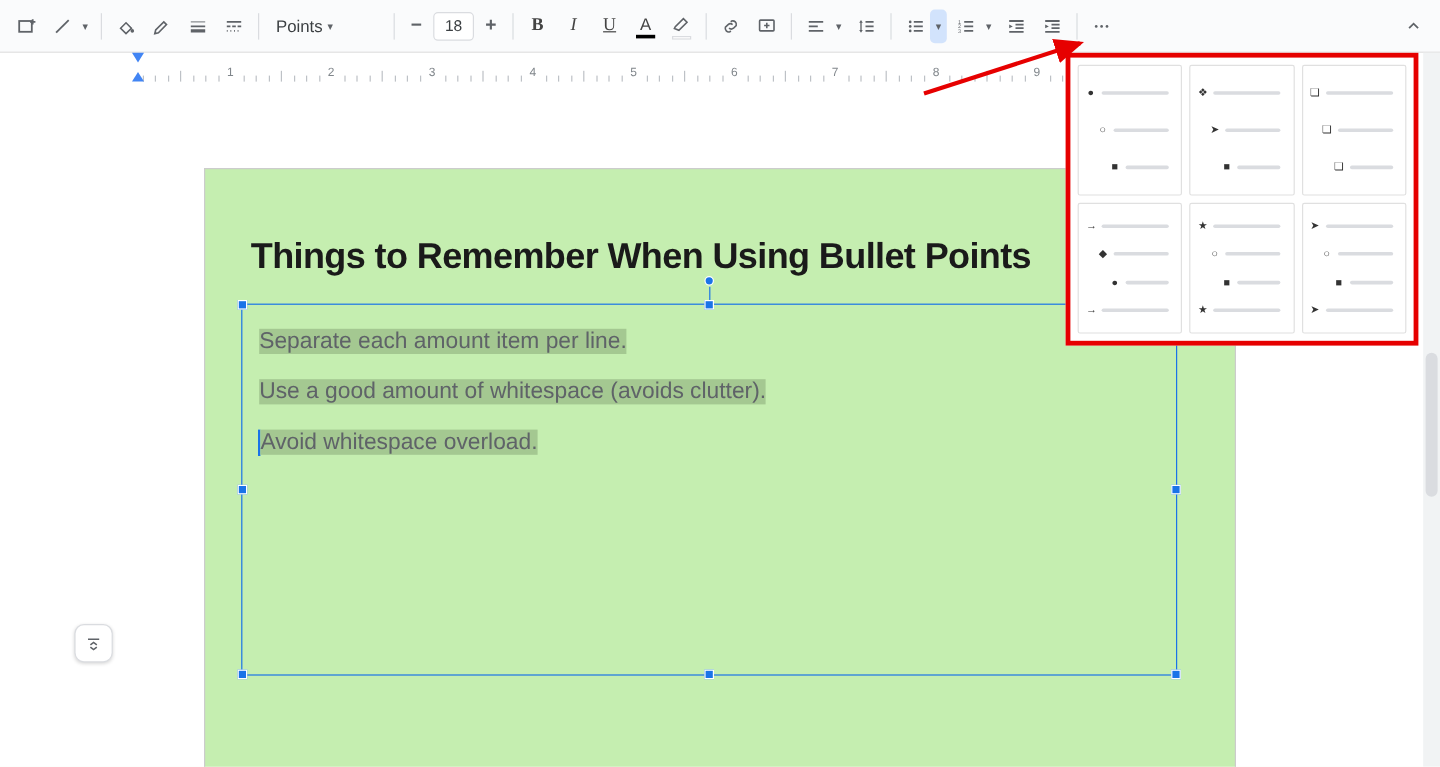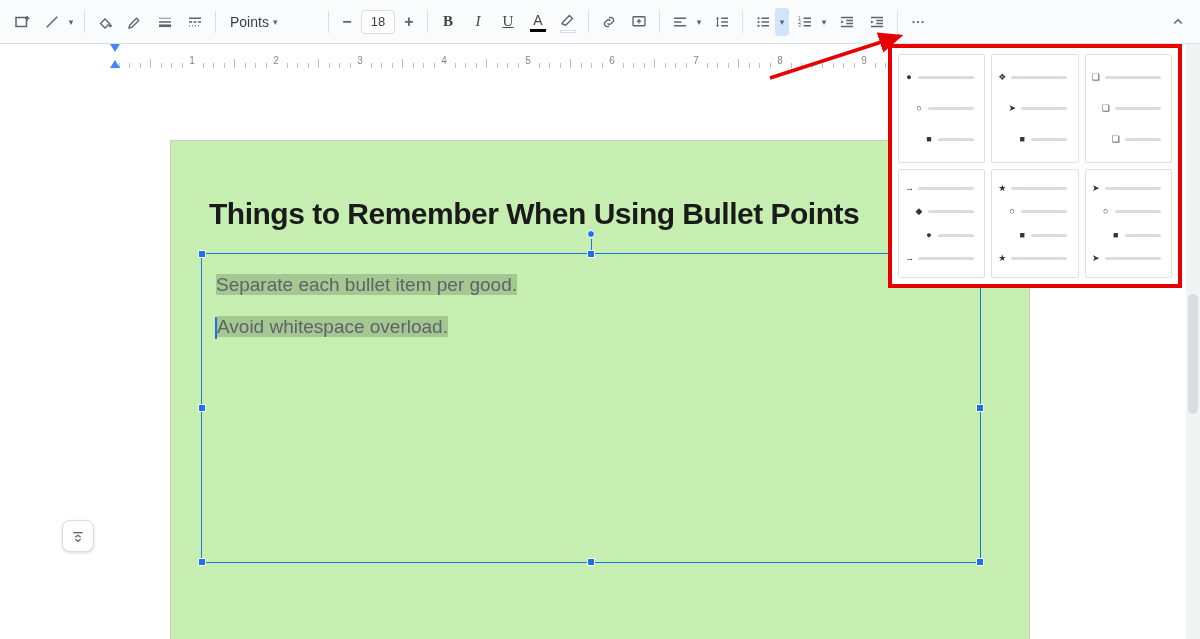--- a/index.html
+++ b/index.html
@@ -348,21 +348,22 @@
           <div class="handle h-nw"></div>
           <div class="handle h-n"></div>
           <div class="handle h-ne"></div>
           <div class="handle h-w"></div>
           <div class="handle h-e"></div>
           <div class="handle h-sw"></div>
           <div class="handle h-s"></div>
           <div class="handle h-se"></div>
 
           <div class="body-lines">
-            <div><span class="hl">Separate each bullet item per good.</span></div>
+            <div><span class="hl">Separate each amount item per line.</span></div>
+            <div><span class="hl">Use a good amount of whitespace (avoids clutter).</span></div>
             <div><span class="cursor-bar"></span><span class="hl">Avoid whitespace overload.</span></div>
           </div>
         </div>
       </div>
     </div>
   </div>
 
   <div class="notes-toggle">
     <svg width="16" height="16" viewBox="0 0 24 24">
         <line x1="5" y1="7" x2="19" y2="7" stroke="#5f6368" stroke-width="2"></line>

